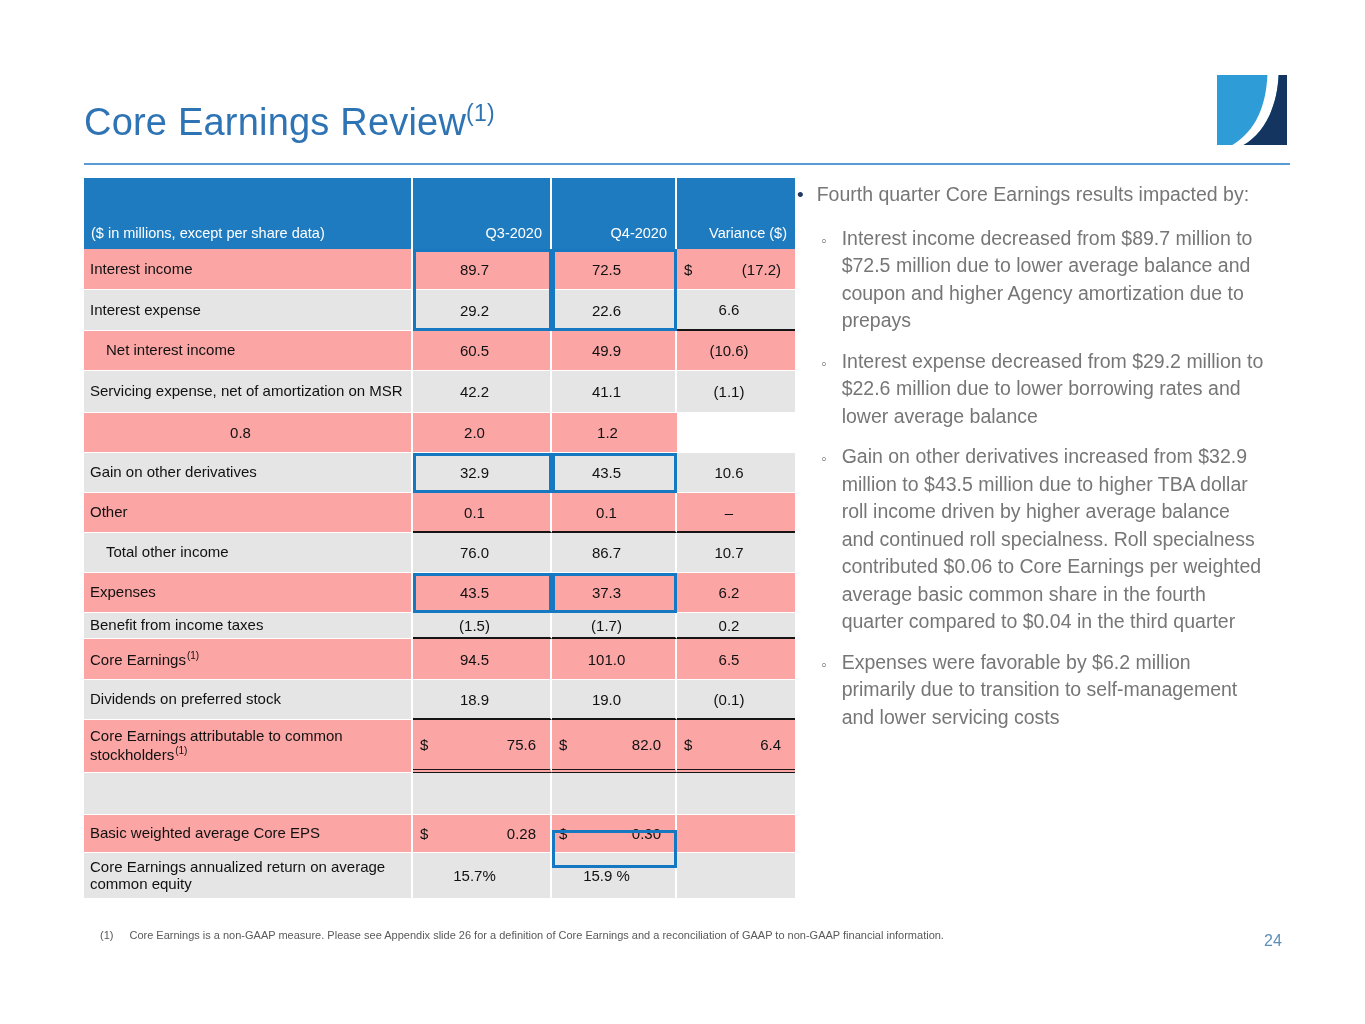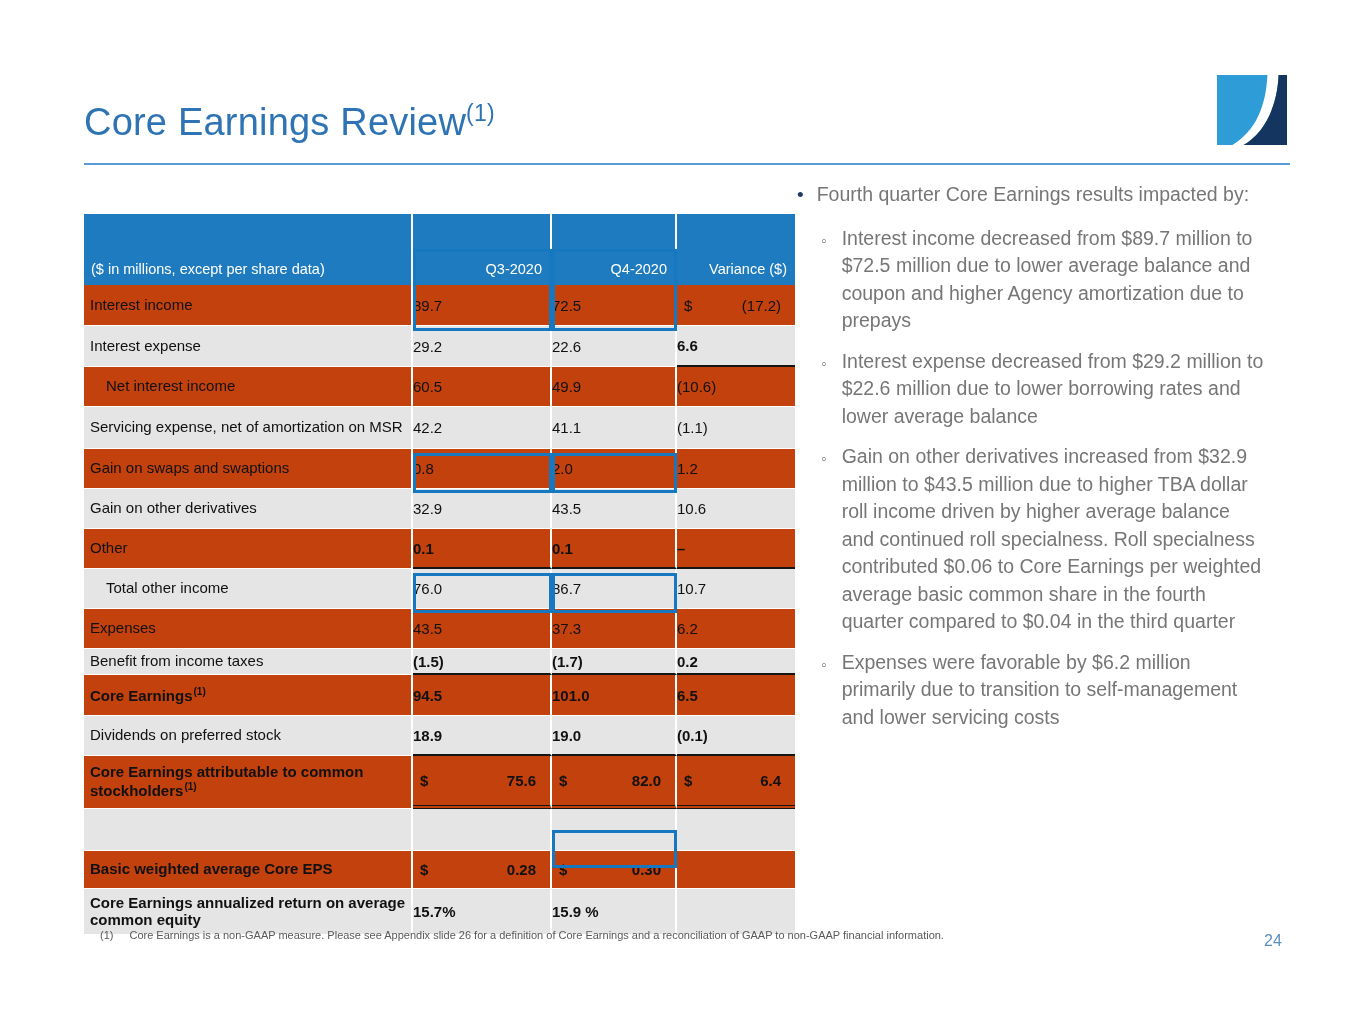--- a/index.html
+++ b/index.html
@@ -9,37 +9,37 @@
   
   .title{position:absolute;left:84px;top:100px;font-size:38px;font-weight:400;color:#2E74B5;letter-spacing:0.2px;}
   .title sup{font-size:23px;}
   .rule{position:absolute;left:84px;top:163px;width:1206px;height:2px;background:#5B9BD5;}
 
   
   .logo{position:absolute;left:1217px;top:74px;width:70px;height:72px;}
 
   
   .tbl{position:absolute;left:84px;top:178px;width:711px;font-size:15px;color:#111;}
-  .thead{display:grid;grid-template-columns:329px 139px 125px 118px;height:71px;background:#1F7BBF;color:#fff;margin-top:36px;}
+  .thead{display:grid;grid-template-columns:329px 139px 125px 118px;height:71px;background:#1F7BBF;color:#fff;}
   .th{display:flex;align-items:flex-end;padding-bottom:8px;box-sizing:border-box;border-right:2px solid #fff;font-size:14.5px;}
   .th:last-child{border-right:none;}
   .th.lblh{padding-left:7px;}
   .th.numh{justify-content:flex-end;padding-right:8px;}
   .tr{display:grid;grid-template-columns:329px 139px 125px 118px;box-sizing:border-box;}
   .td{display:flex;align-items:center;box-sizing:border-box;border-right:2px solid #fff;border-bottom:1.5px solid #fff;}
   .td:last-child{border-right:none;}
   .lbl{padding-left:6px;padding-right:4px;line-height:1.13;}
   .lbl sup{font-size:10px;margin-left:1px;}
-  .num{justify-content:flex-start;padding-right:14px;}
+  .num{justify-content:center;padding-right:14px;}
   .dollar{justify-content:space-between;padding-left:7px;}
-  .dark .td{background:#c2410c;}
+  .dark .td{background:#fca5a5;}
   .light .td{background:#e5e5e5;}
-  .bold{font-weight:700;}
+  .bold{font-weight:400;}
   .indent{padding-left:22px;}
-  .ulb{border-bottom:2px solid #151515 !important;font-weight:bold;}
+  .ulb{border-bottom:2px solid #151515 !important;}
   .uld{border-bottom:4px double #151515 !important;}
   .r1{height:41px}.r2{height:41px}.r3{height:40px}.r4{height:42px}
   .r5{height:40px}.r6{height:40px}.r7{height:40px}.r8{height:40px}
   .r9{height:40px}.r10{height:26px}.r11{height:41px}.r12{height:40px}
   .r13{height:53px}.r14{height:42px}.r15{height:38px}.r16{height:46px}
   .hbox{position:absolute;border:3px solid #1778C2;box-sizing:border-box;pointer-events:none;}
 
   
   .panel{position:absolute;left:797px;top:181px;width:470px;color:#767676;}
   .b1{display:flex;gap:13px;font-size:19.5px;line-height:27.5px;margin-bottom:16px;}
@@ -130,23 +130,20 @@
         </div>
       <div class="td num">
           <span>41.1</span>
         </div>
       <div class="td num">
           <span>(1.1)</span>
         </div>
     </div>
 
     <div class="tr dark r5">
-      <div class="td lbl">
-          <span>Gain on swaps and swaptions</span>
-        </div>
       <div class="td num">
           <span>0.8</span>
         </div>
       <div class="td num">
           <span>2.0</span>
         </div>
       <div class="td num">
           <span>1.2</span>
         </div>
     </div>

